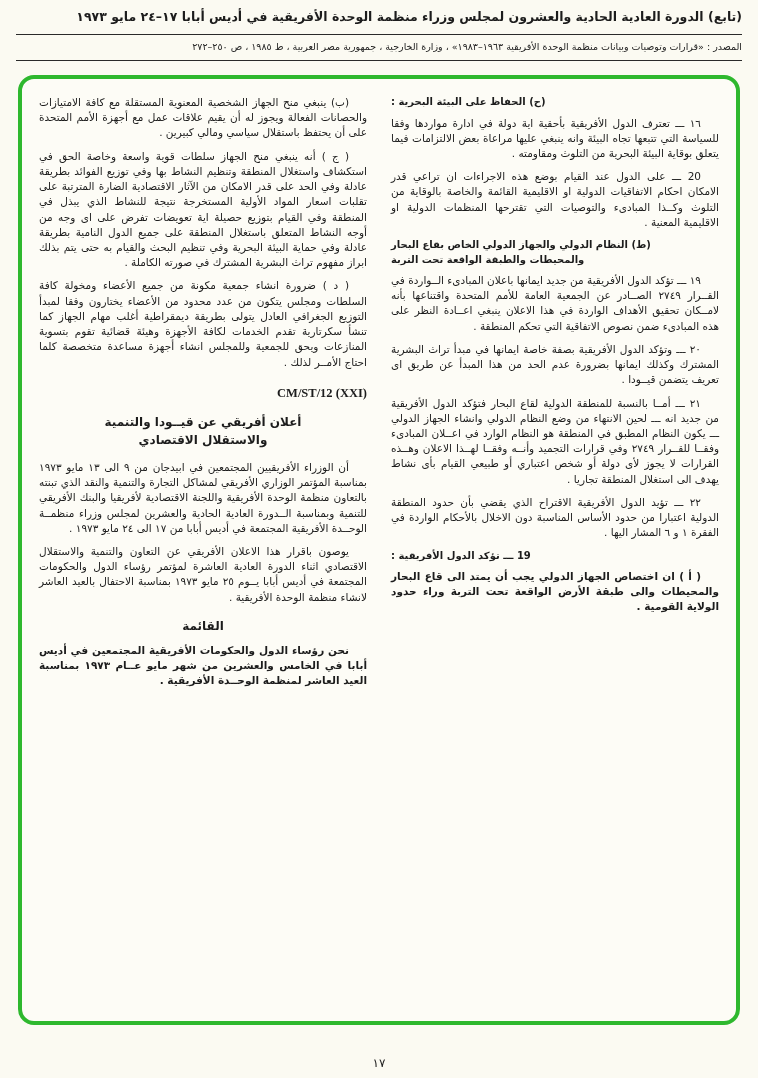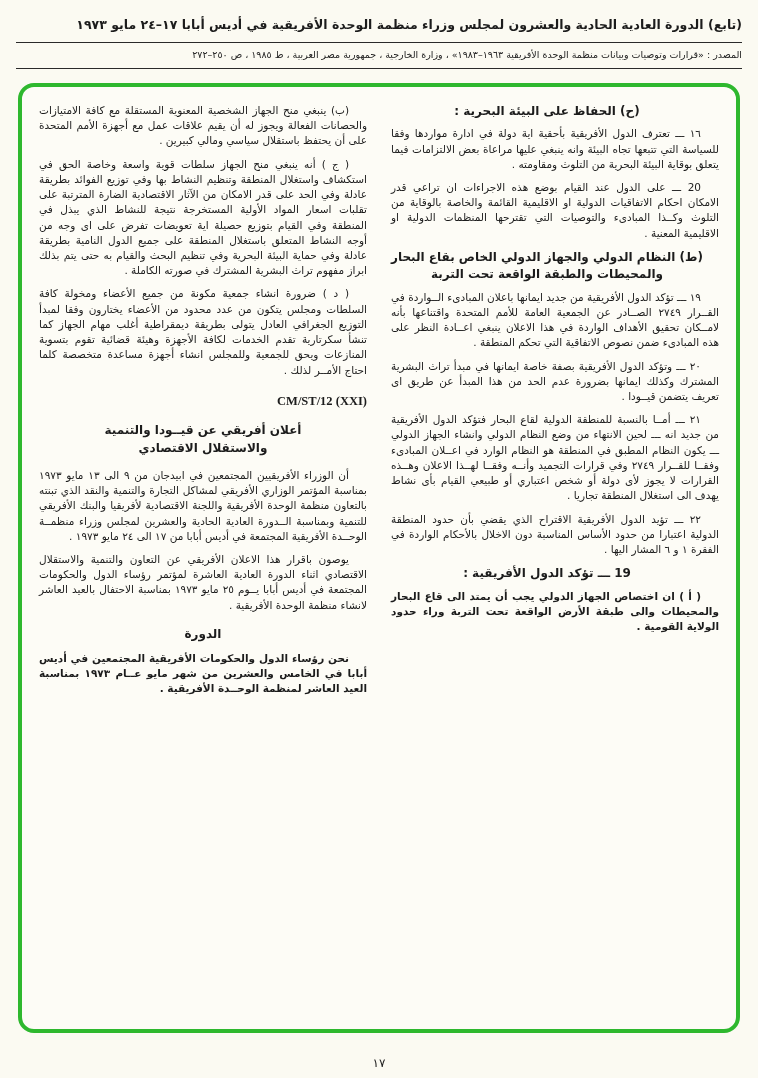--- a/index.html
+++ b/index.html
@@ -6,21 +6,21 @@
   body {
     width: 758px;
     height: 1078px;
     background: #fbfaf2;
     color: #1c1c1c;
     font-family: "DejaVu Sans", sans-serif;
     direction: rtl;
     position: relative;
     overflow: hidden;
   }
-  .doc-header { padding: 16px 16px 0 16px; }
+  .doc-header { padding: 8px 16px 0 16px; }
   .header-title {
     font-size: 12.5px;
     font-weight: bold;
     text-align: right;
     line-height: 1.5;
   }
   .rule {
     border: none;
     border-top: 1.5px solid #2a2a2a;
     margin: 7px 0 5px 0;
@@ -44,23 +44,23 @@
     overflow: hidden;
     box-sizing: border-box;
   }
   .columns {
     display: flex;
     gap: 24px;
     height: 100%;
   }
   .col { flex: 1; min-width: 0; }
   .heading {
-    font-size: 12px;
+    font-size: 10px;
     font-weight: bold;
-    text-align: center;
+    text-align: left;
     line-height: 1.45;
     margin: 8px 16px 6px 0;
   }
   .heading.first { margin-top: 0; }
   .para {
     font-size: 10.5px;
     line-height: 1.45;
     text-align: justify;
     margin: 0 0 8px 0;
     text-indent: 18px;
@@ -127,21 +127,21 @@
     </section>
 
     <section class="col">
       <p class="para">(ب) ينبغي منح الجهاز الشخصية المعنوية المستقلة مع كافة الامتيازات والحصانات الفعالة ويجوز له أن يقيم علاقات عمل مع أجهزة الأمم المتحدة على أن يحتفظ باستقلال سياسي ومالي كبيرين .</p>
       <p class="para">( ج ) أنه ينبغي منح الجهاز سلطات قوية واسعة وخاصة الحق في استكشاف واستغلال المنطقة وتنظيم النشاط بها وفي توزيع الفوائد بطريقة عادلة وفي الحد على قدر الامكان من الآثار الاقتصادية الضارة المترتبة على تقلبات اسعار المواد الأولية المستخرجة نتيجة للنشاط الذي يبذل في المنطقة وفي القيام بتوزيع حصيلة اية تعويضات تفرض على اى وجه من أوجه النشاط المتعلق باستغلال المنطقة على جميع الدول النامية بطريقة عادلة وفي حماية البيئة البحرية وفي تنظيم البحث والقيام به حتى يتم بذلك ابراز مفهوم تراث البشرية المشترك في صورته الكاملة .</p>
       <p class="para">( د ) ضرورة انشاء جمعية مكونة من جميع الأعضاء ومخولة كافة السلطات ومجلس يتكون من عدد محدود من الأعضاء يختارون وفقا لمبدأ التوزيع الجغرافي العادل يتولى بطريقة ديمقراطية أغلب مهام الجهاز كما تنشأ سكرتارية تقدم الخدمات لكافة الأجهزة وهيئة قضائية تقوم بتسوية المنازعات ويحق للجمعية وللمجلس انشاء أجهزة مساعدة متخصصة كلما احتاج الأمــر لذلك .</p>
       <div class="doc-ref">CM/ST/12 (XXI)</div>
       <h2 class="center-title">أعلان أفريقي عن قيــودا والتنمية والاستقلال الاقتصادي</h2>
       <p class="para">أن الوزراء الأفريقيين المجتمعين في ابيدجان من ٩ الى ١٣ مايو ١٩٧٣ بمناسبة المؤتمر الوزاري الأفريقي لمشاكل التجارة والتنمية والنقد الذي تبنته بالتعاون منظمة الوحدة الأفريقية واللجنة الاقتصادية لأفريقيا والبنك الأفريقي للتنمية وبمناسبة الــدورة العادية الحادية والعشرين لمجلس وزراء منظمــة الوحــدة الأفريقية المجتمعة في أديس أبابا من ١٧ الى ٢٤ مايو ١٩٧٣ .</p>
       <p class="para">يوصون باقرار هذا الاعلان الأفريقي عن التعاون والتنمية والاستقلال الاقتصادي اثناء الدورة العادية العاشرة لمؤتمر رؤساء الدول والحكومات المجتمعة في أديس أبابا يــوم ٢٥ مايو ١٩٧٣ بمناسبة الاحتفال بالعيد العاشر لانشاء منظمة الوحدة الأفريقية .</p>
-      <h2 class="preamble-title">الدورة</h2>
+      <h2 class="preamble-title">القائمة</h2>
       <p class="para bold">نحن رؤساء الدول والحكومات الأفريقية المجتمعين في أديس أبابا في الخامس والعشرين من شهر مايو عــام ١٩٧٣ بمناسبة العيد العاشر لمنظمة الوحــدة الأفريقية .</p>
     </section>
 
   </div>
 </main>
 
 <footer class="doc-footer">
   <span>١٧</span>
 </footer>
 

